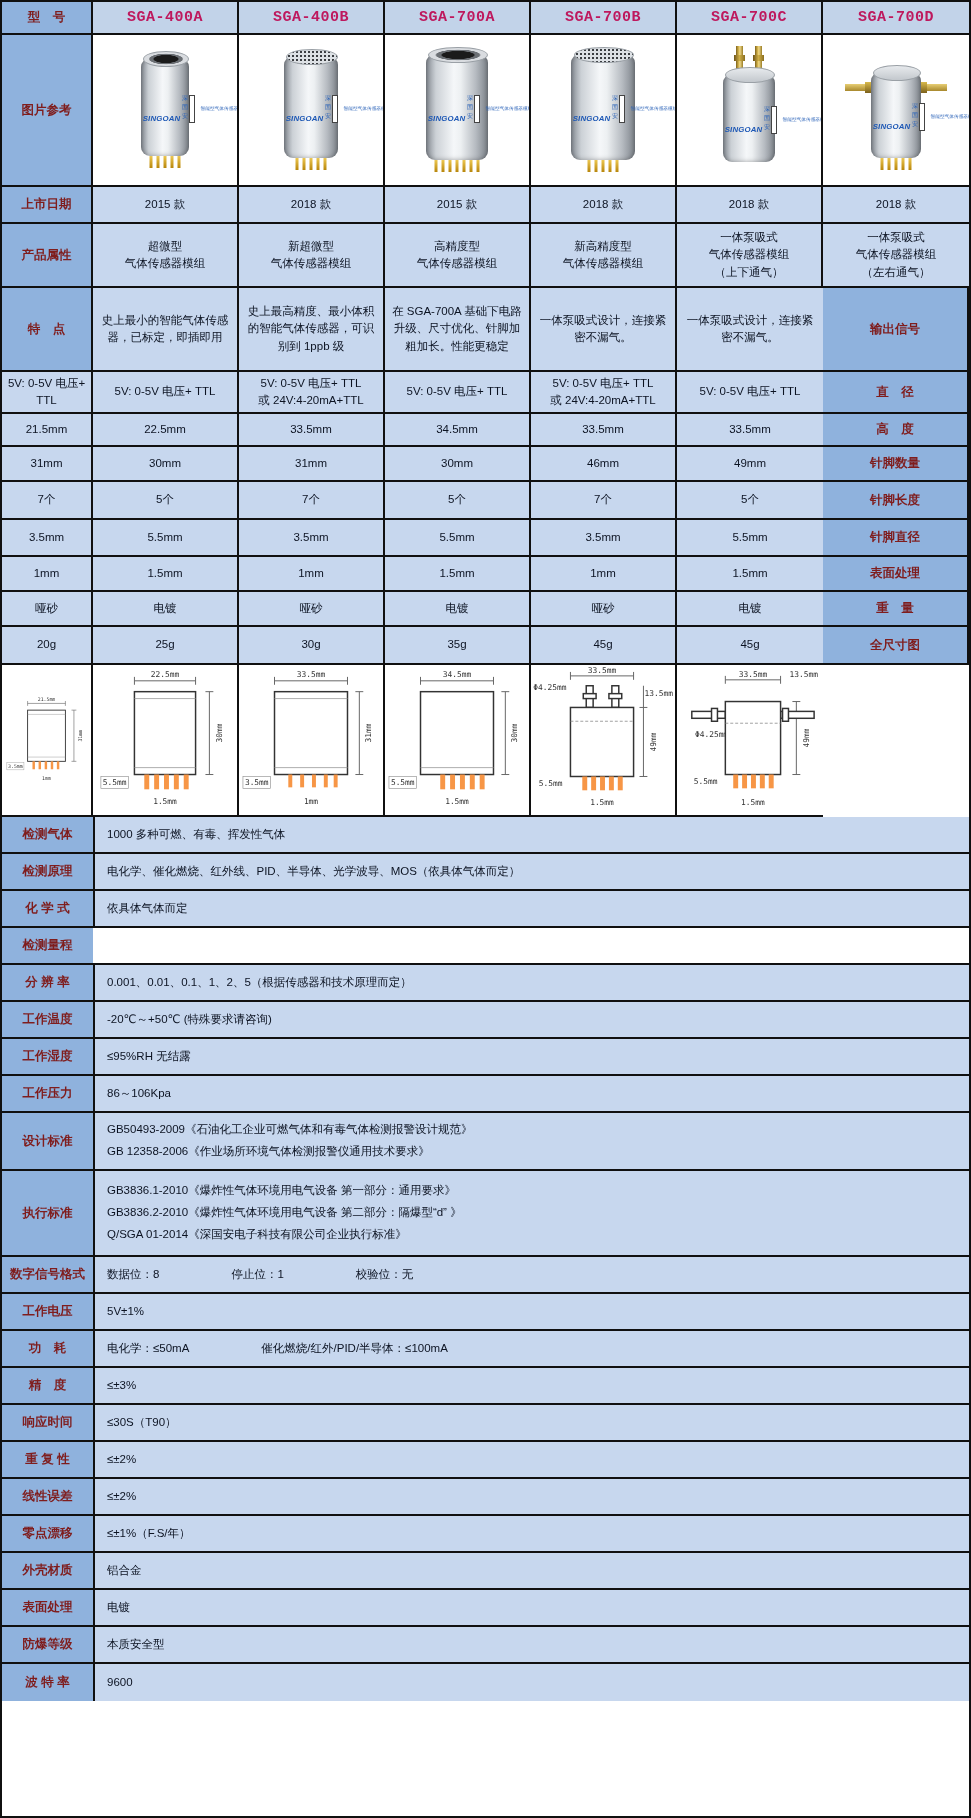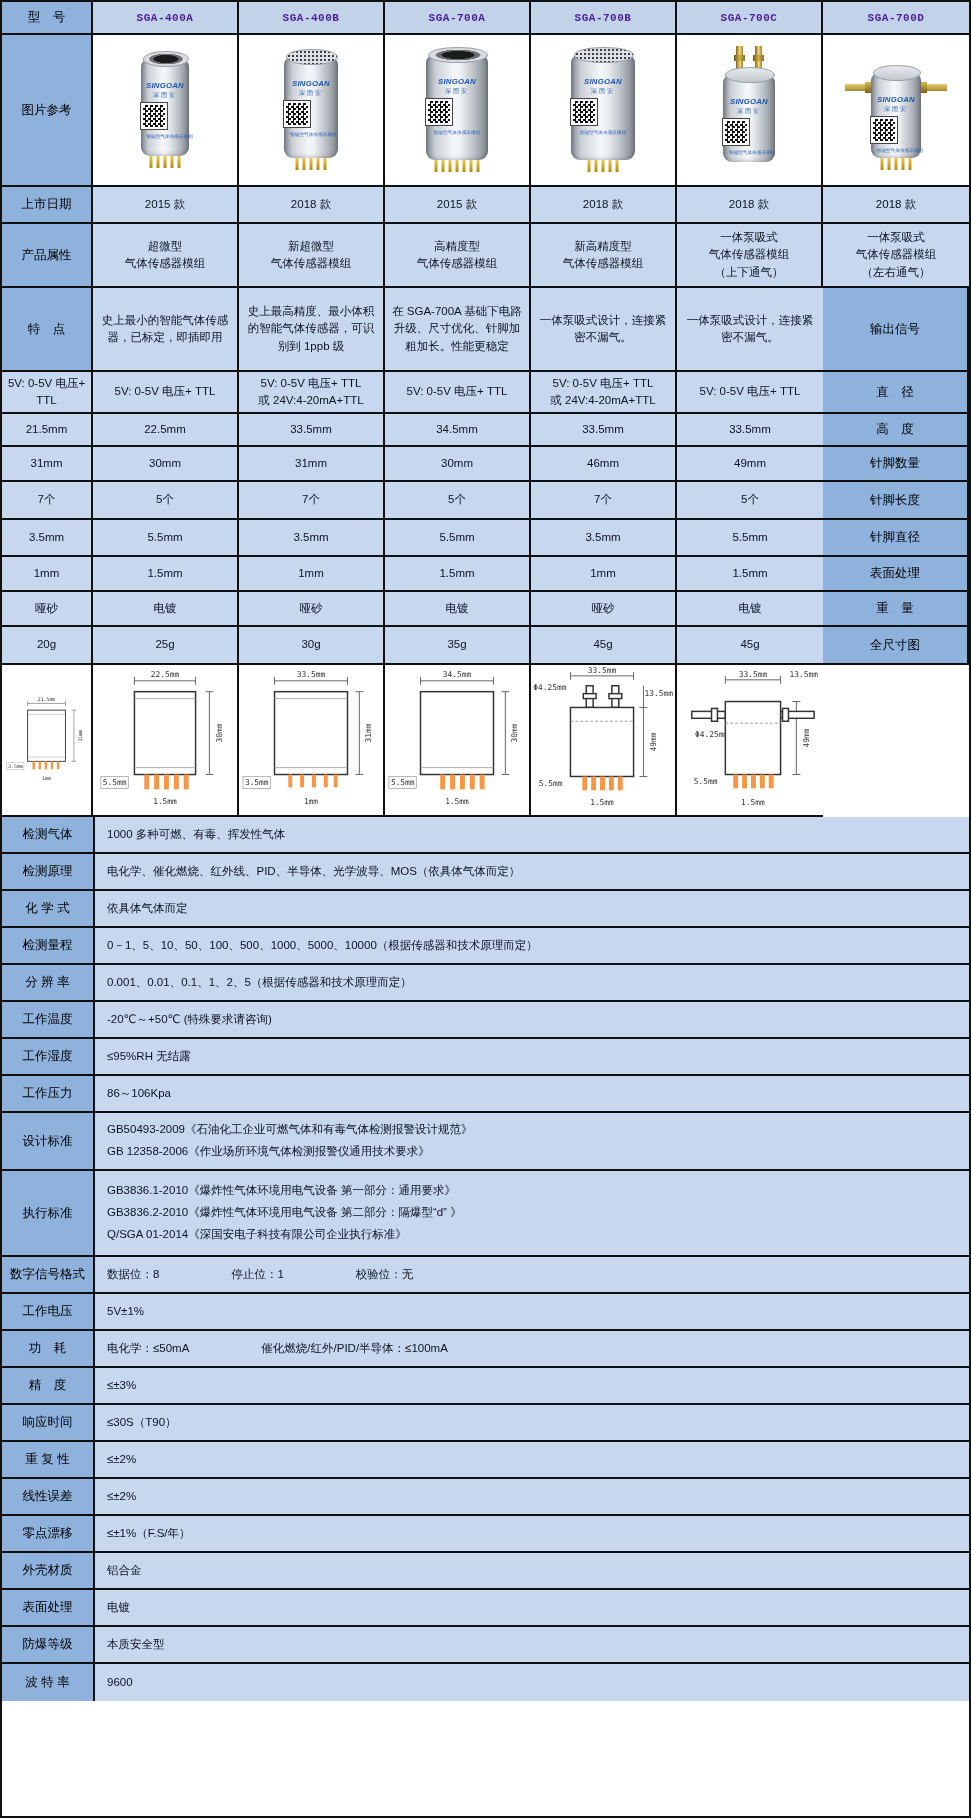--- a/index.html
+++ b/index.html
@@ -4,35 +4,35 @@
 <style>
   html,body{margin:0;padding:0;background:#fff}
   .page{width:971px;height:1818px;box-sizing:border-box;border:2px solid #101010;
         font-family:"Liberation Sans","DejaVu Sans",sans-serif;background:#fff;overflow:hidden}
   
   .gridA{display:grid;grid-template-columns:91px repeat(6,1fr);
          grid-template-rows:33px 152px 37px 64px 84px 42px 33px 35px 38px 37px 35px 35px 38px 152px}
   .gridA>div{border-right:2px solid #101010;border-bottom:2px solid #101010;box-sizing:border-box;
              display:flex;align-items:center;justify-content:center;text-align:center;position:relative}
   .gridA>div.c7{border-right:none}
-  .lbl{background:#8FB2DD;font-weight:400;font-size:12.5px;color:#000000;line-height:1.35;white-space:pre-line}
+  .lbl{background:#8FB2DD;font-weight:700;font-size:12.5px;color:#7f1d1d;line-height:1.35;white-space:pre-line}
   .cell{background:#C7D7EE;font-size:11.5px;color:#0c1322;padding:2px 5px;white-space:pre-line;line-height:1.5}
-  .mcell{background:#C2D3E9;font-weight:700;font-size:11px;color:#4c1d95;letter-spacing:.5px;
+  .mcell{background:#C2D3E9;font-weight:700;font-size:15px;color:#be185d;letter-spacing:.5px;
          font-family:"Liberation Mono","DejaVu Sans Mono",monospace}
   .wcell{background:#fff;padding:0;overflow:hidden}
   
   .frow{display:flex;height:37px;border-bottom:2px solid #101010;box-sizing:border-box}
   .frow.h58{height:58px}.frow.h86{height:86px}
   .frow .lbl{flex:0 0 91px;display:flex;align-items:center;justify-content:center;text-align:left;box-sizing:border-box}
   .frow .val{flex:1;background:#C7D7EE;border-left:2px solid #101010;display:flex;align-items:center;
              padding:10px 12px;font-size:11.5px;color:#0c1322;white-space:pre-line;line-height:1.9;box-sizing:border-box}
   .frow:last-child{border-bottom:none}
   .seg{margin-right:72px}
   
-  .sensor{position:relative;display:flex;flex-direction:column;
+  .sensor{position:relative;display:flex;flex-direction:row;align-items:center;
           border-radius:9px;margin-top:-6px;
           background:linear-gradient(90deg,#858b93 0%,#ccd1d6 16%,#f5f7f9 45%,#edf0f2 56%,#b6bbc1 80%,#7d838a 100%);
           box-shadow:inset 0 0 5px rgba(0,0,0,.35)}
   .w48{width:48px;height:98px}.w54{width:54px;height:102px}.w62{width:62px;height:106px}
   .w64{width:64px;height:106px}.w52{width:52px;height:88px;margin-top:16px}.w50{width:50px;height:86px;margin-top:10px}
   .captop{position:absolute;top:-7px;left:4%;width:92%;height:14px;border-radius:50%;border:1px solid #9aa0a6}
   .captop.ring{background:radial-gradient(ellipse at center,#1b1b1b 0 38%,#6b6f74 42% 52%,#d9dce0 56%)}
   .captop.mesh{background:#dde1e5;background-image:radial-gradient(#3a3d41 .8px,transparent 1.1px);background-size:4px 4px}
   .captop.plain{background:linear-gradient(#e7eaed,#c3c8cd)}
   .brand{margin-top:22px;color:#1c57b5;font-weight:700;font-style:italic;font-size:8.5px;letter-spacing:.2px;white-space:nowrap;transform:scale(.92)}
@@ -463,21 +463,20 @@
     <div class="frow">
       <div class="lbl">检测原理</div>
       <div class="val">电化学、催化燃烧、红外线、PID、半导体、光学波导、MOS（依具体气体而定）</div>
     </div>
     <div class="frow">
       <div class="lbl">化 学 式</div>
       <div class="val">依具体气体而定</div>
     </div>
     <div class="frow">
       <div class="lbl">检测量程</div>
-      <div class="val">0－1、5、10、50、100、500、1000、5000、10000（根据传感器和技术原理而定）</div>
     </div>
     <div class="frow">
       <div class="lbl">分 辨 率</div>
       <div class="val">0.001、0.01、0.1、1、2、5（根据传感器和技术原理而定）</div>
     </div>
     <div class="frow">
       <div class="lbl">工作温度</div>
       <div class="val">-20℃～+50℃ (特殊要求请咨询)</div>
     </div>
     <div class="frow">

